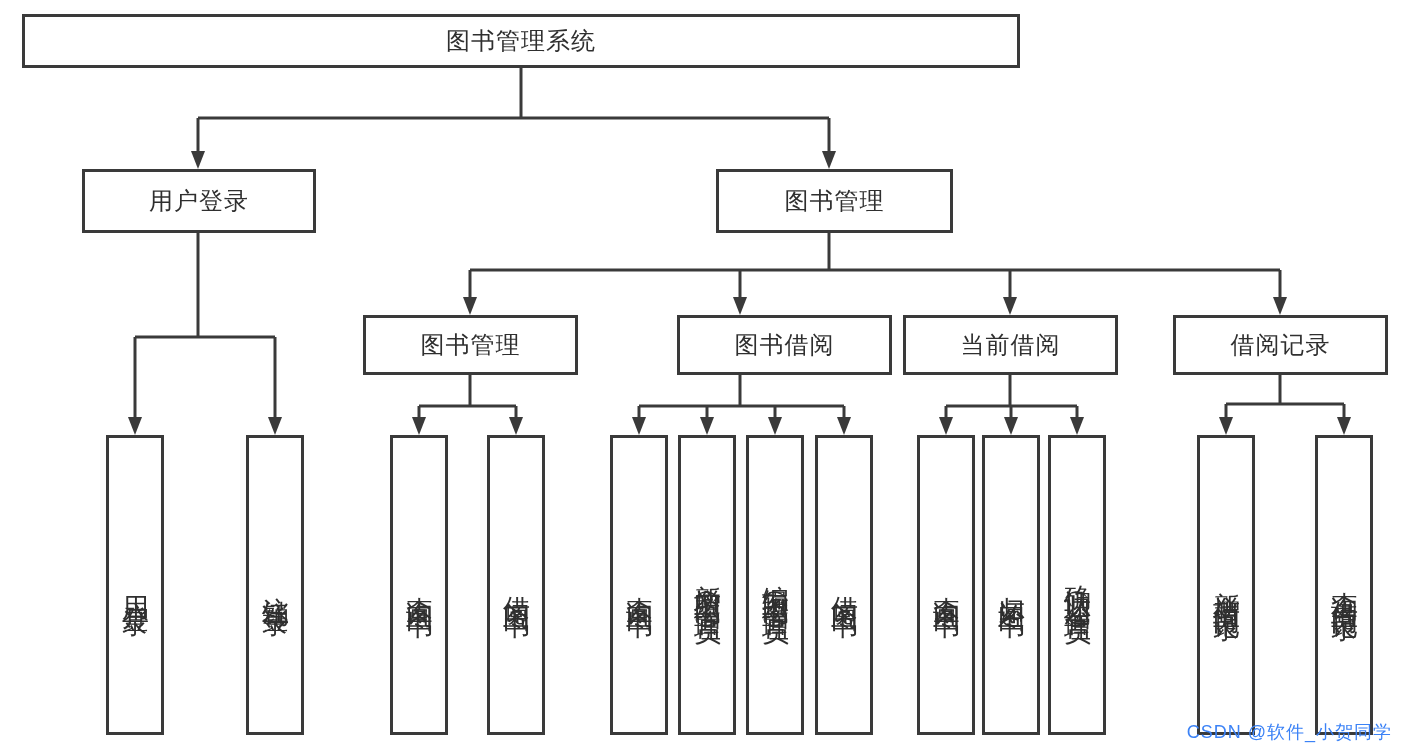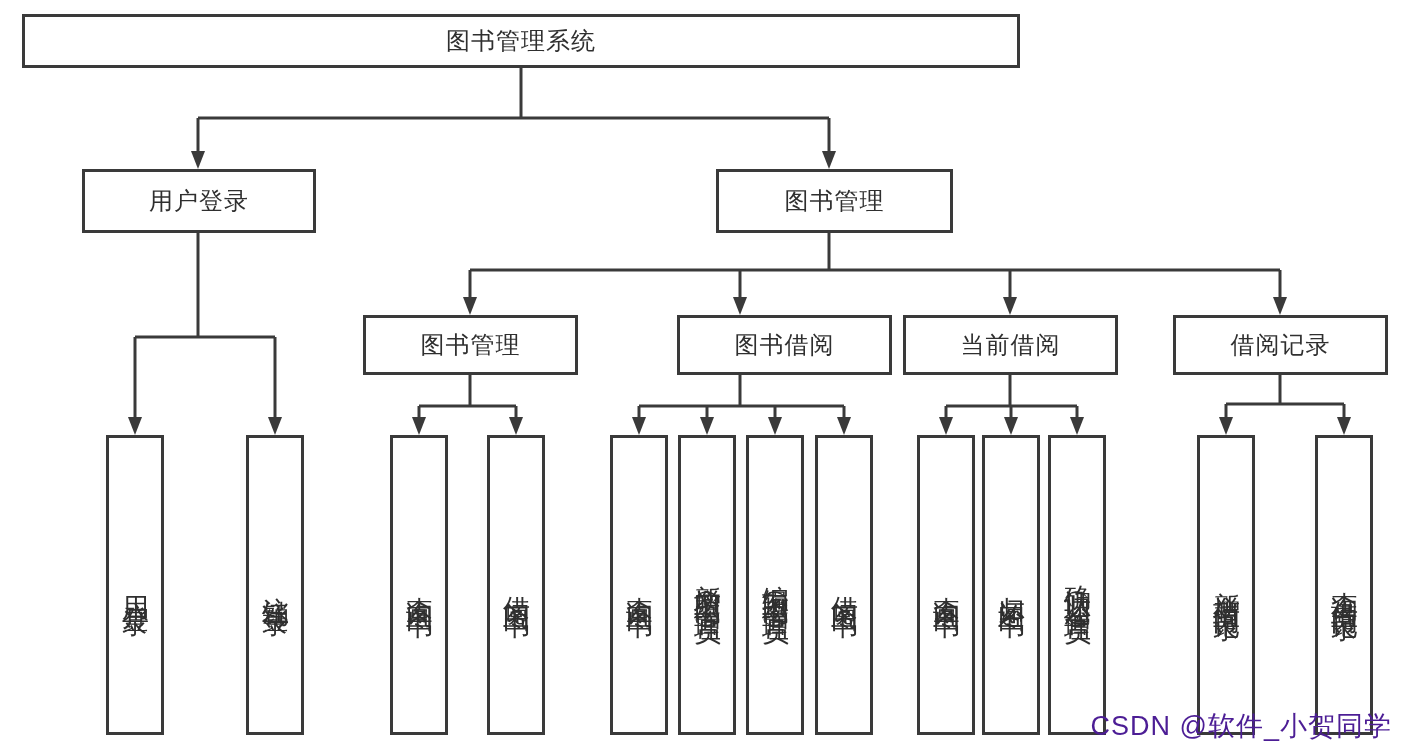--- a/index.html
+++ b/index.html
@@ -48,22 +48,22 @@
     text-orientation: mixed;
     font-size: 27px;
     letter-spacing: 5px;
     line-height: 1;
     white-space: nowrap;
   }
   .watermark {
     position: absolute;
     right: 6px;
     bottom: 3px;
-    font-size: 27px;
-    color: #4c1d95;
+    font-size: 18px;
+    color: #3b82f6;
     letter-spacing: 1px;
   }
 </style>
 </head>
 <body>
 
 <div class="canvas">
 
   <svg class="connectors" viewBox="0 0 1405 747">
     <g stroke="#3a3a3a" stroke-width="3" fill="none">

